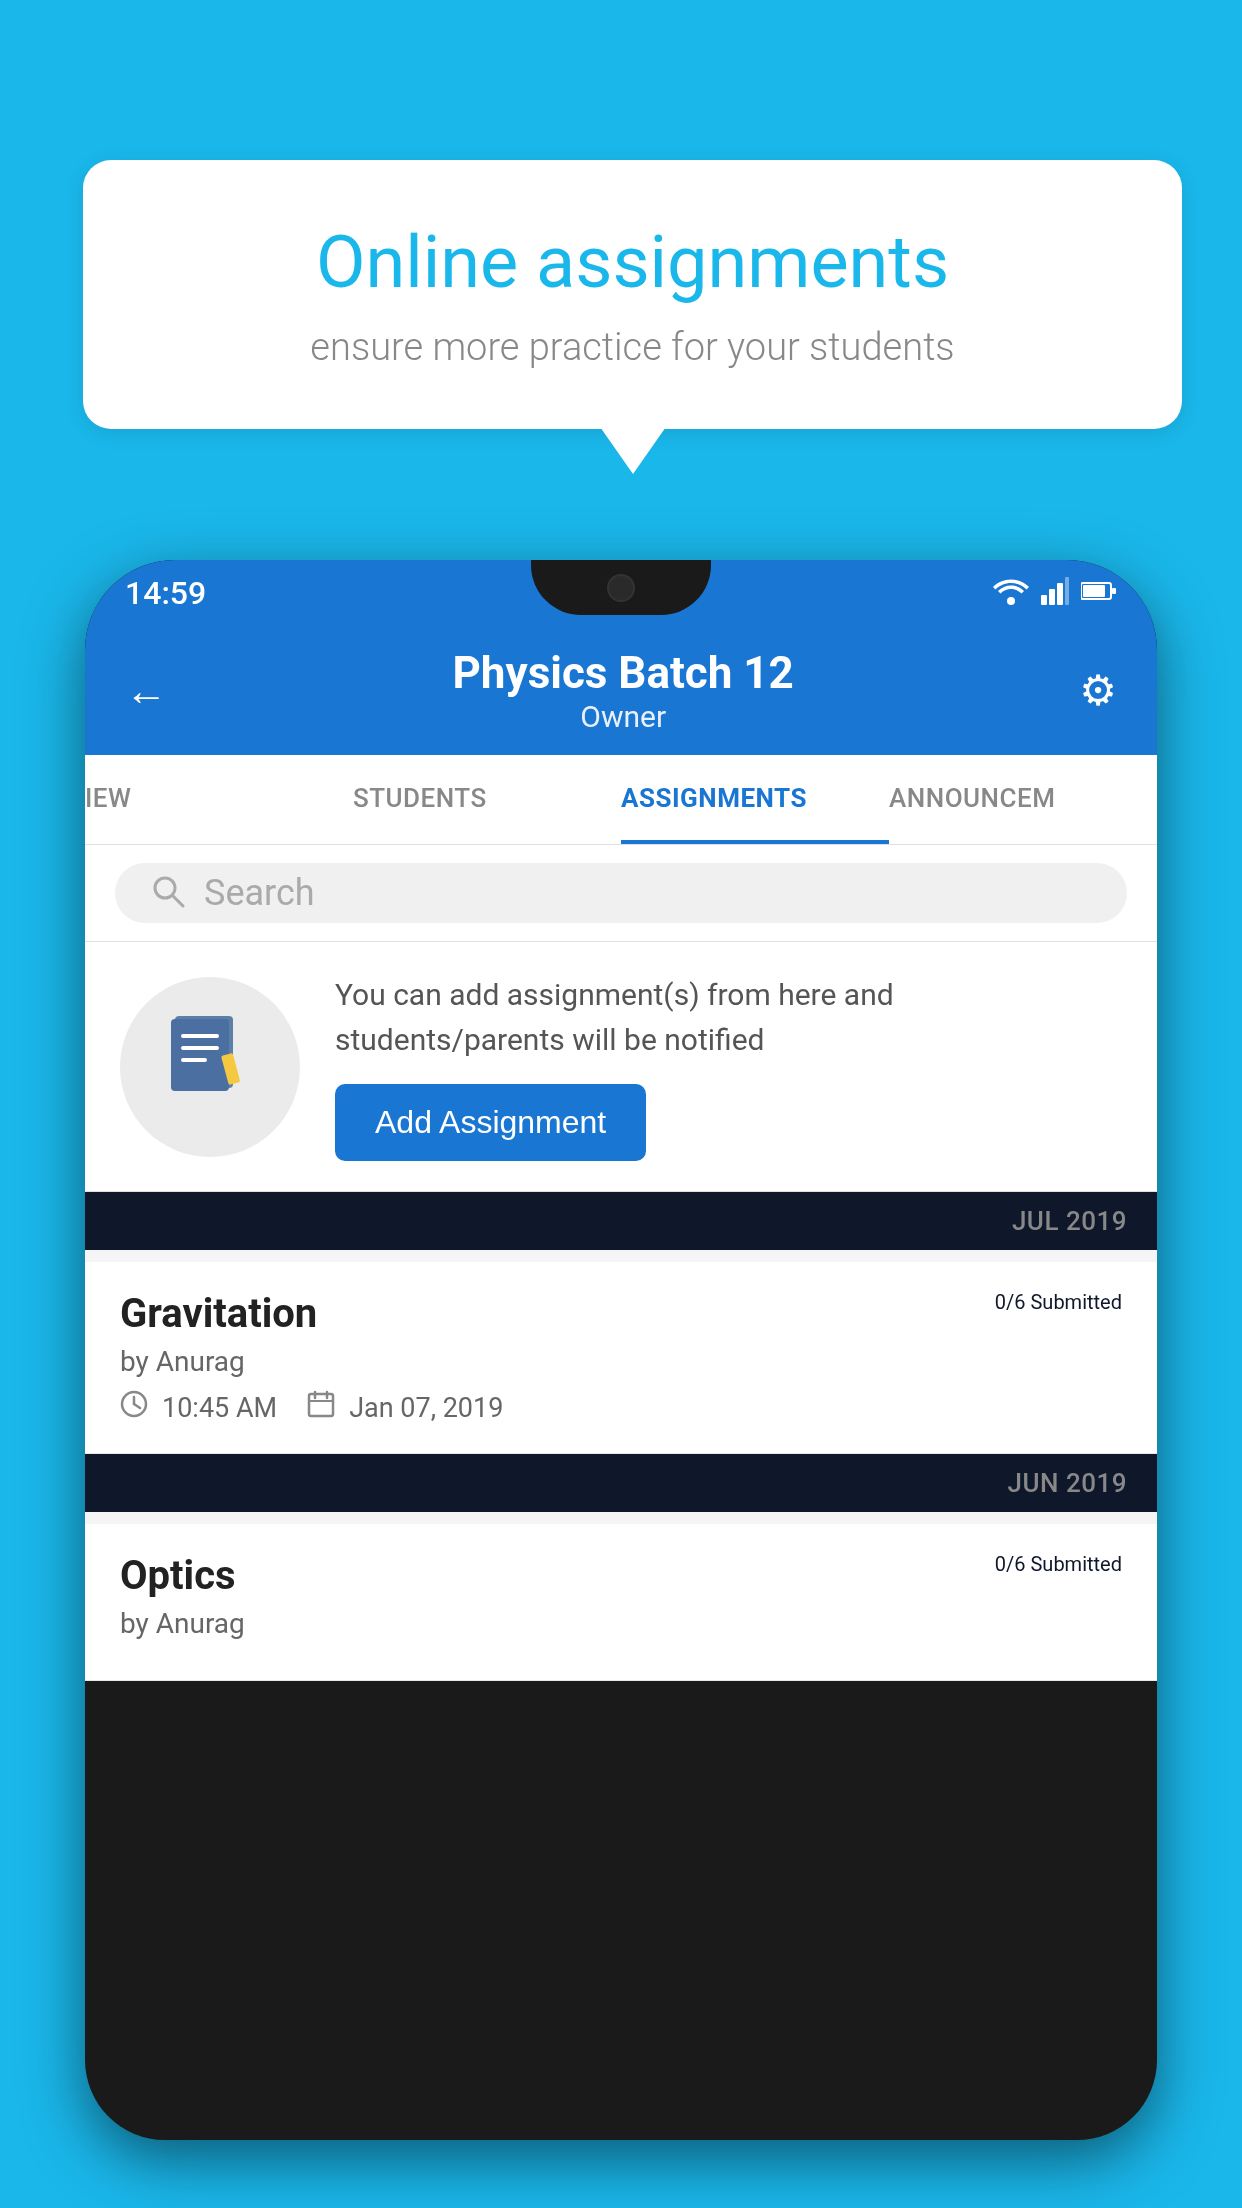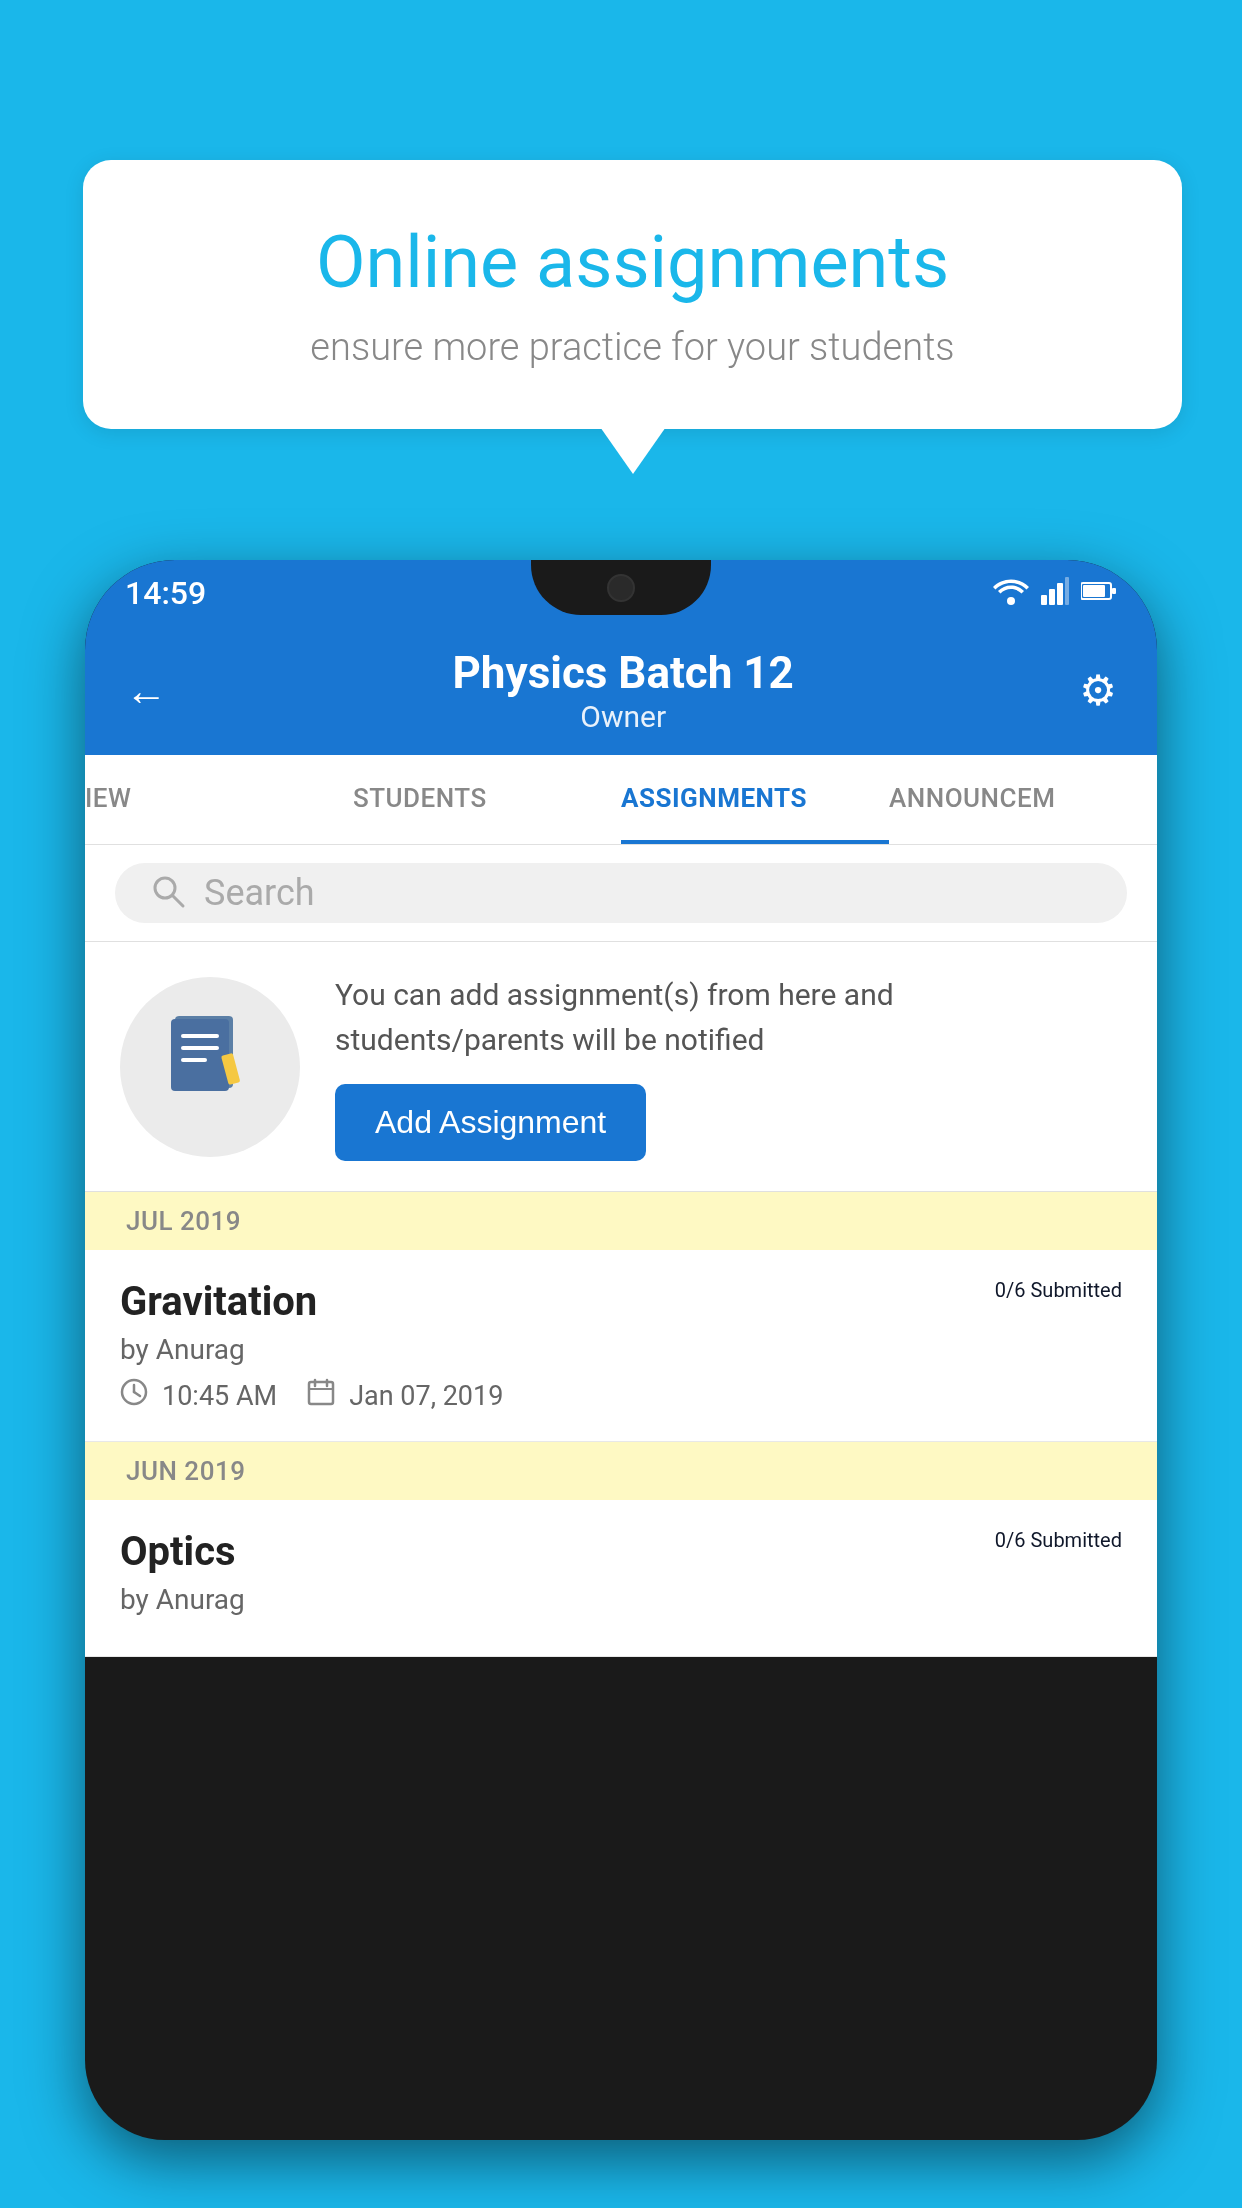--- a/index.html
+++ b/index.html
@@ -267,33 +267,35 @@
       border: none;
       border-radius: 10px;
       padding: 20px 40px;
       font-size: 32px;
       font-weight: 500;
       cursor: pointer;
     }
 
     
     .section-divider {
-      background: #fef9c3;
-      padding: 14px 41px;
+      background: #0f172a;
+      padding: 14px 30px;
       color: #888;
       font-size: 26px;
       font-weight: 500;
       letter-spacing: 0.5px;
+      text-align: right;
     }
 
     
     .assignment-item {
       background: white;
       padding: 28px 35px;
       border-bottom: 1px solid #e8e8e8;
+      margin-top: 12px;
     }
 
     .assignment-item-header {
       display: flex;
       justify-content: space-between;
       align-items: flex-start;
       margin-bottom: 8px;
     }
 
     .assignment-title {

